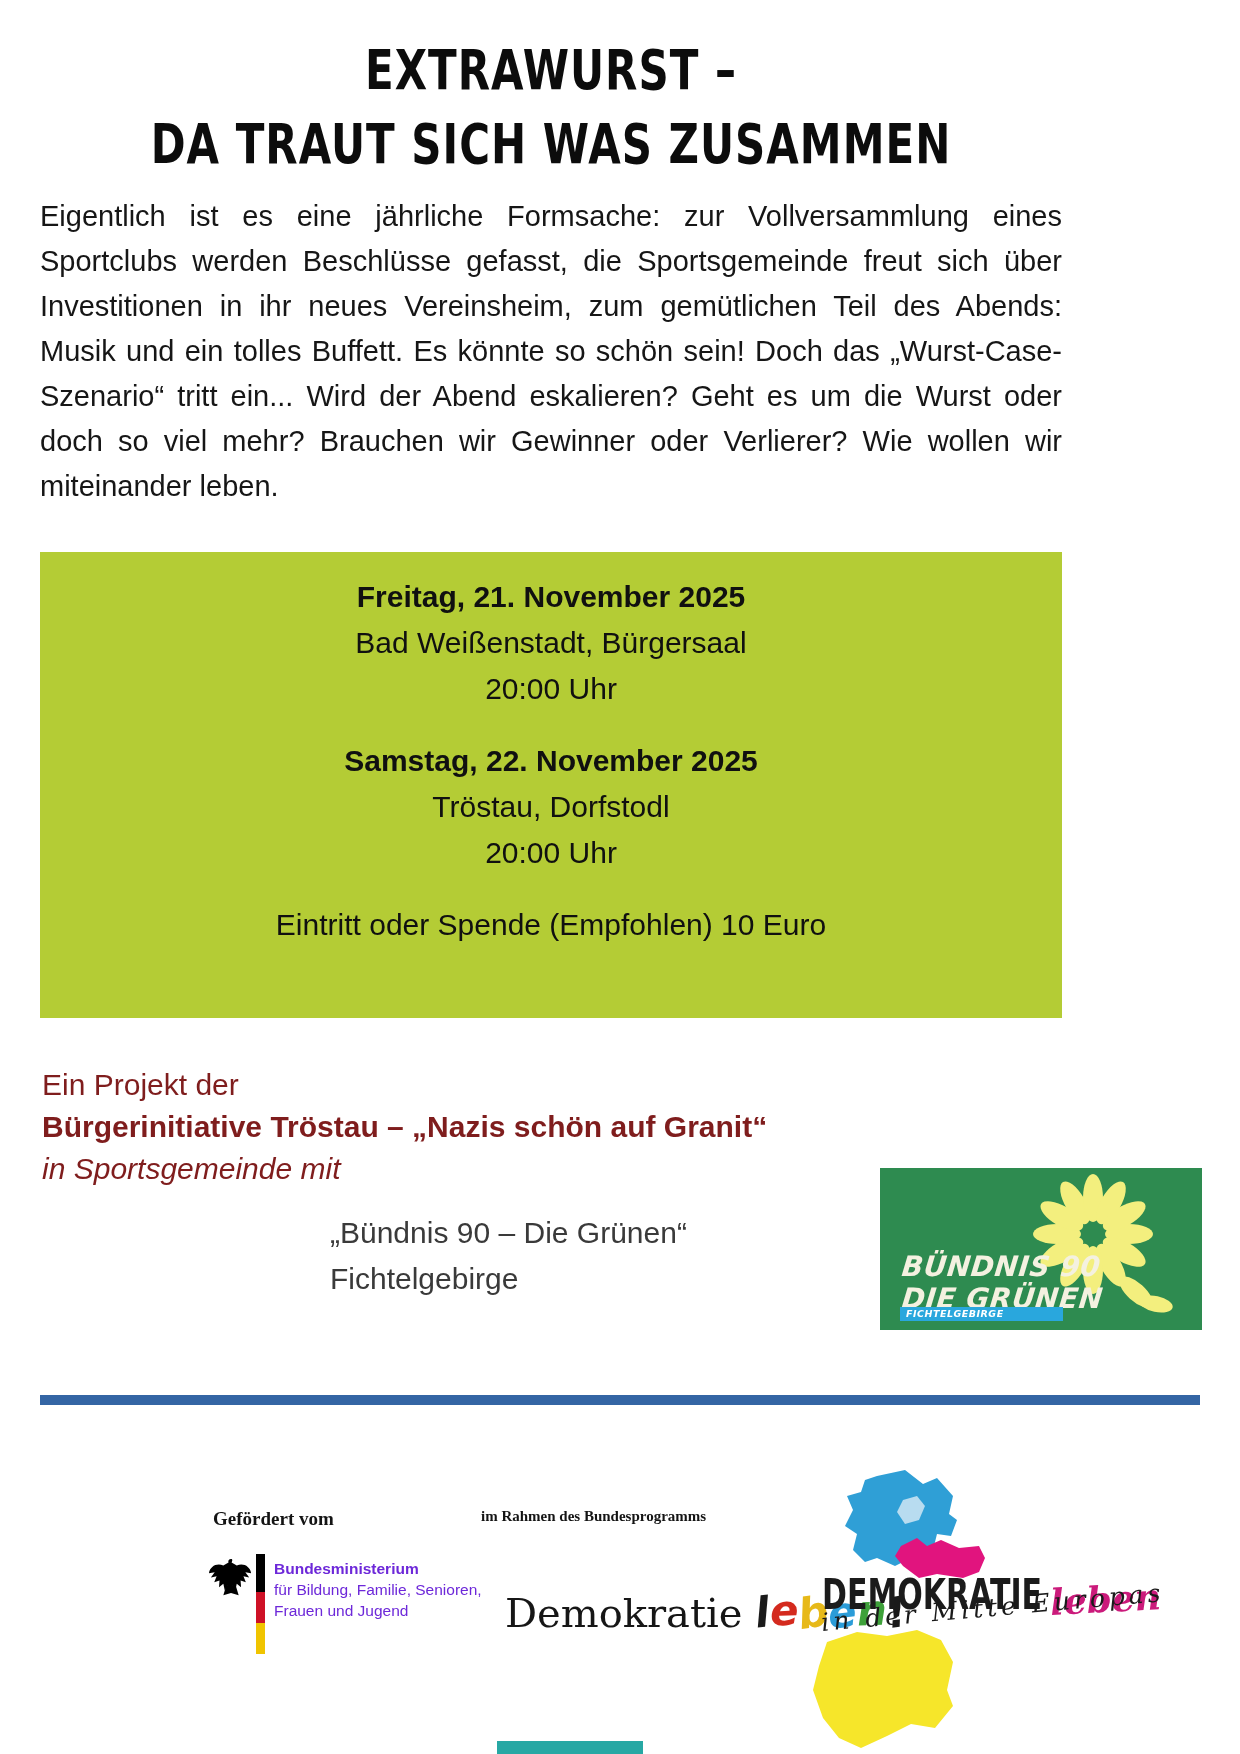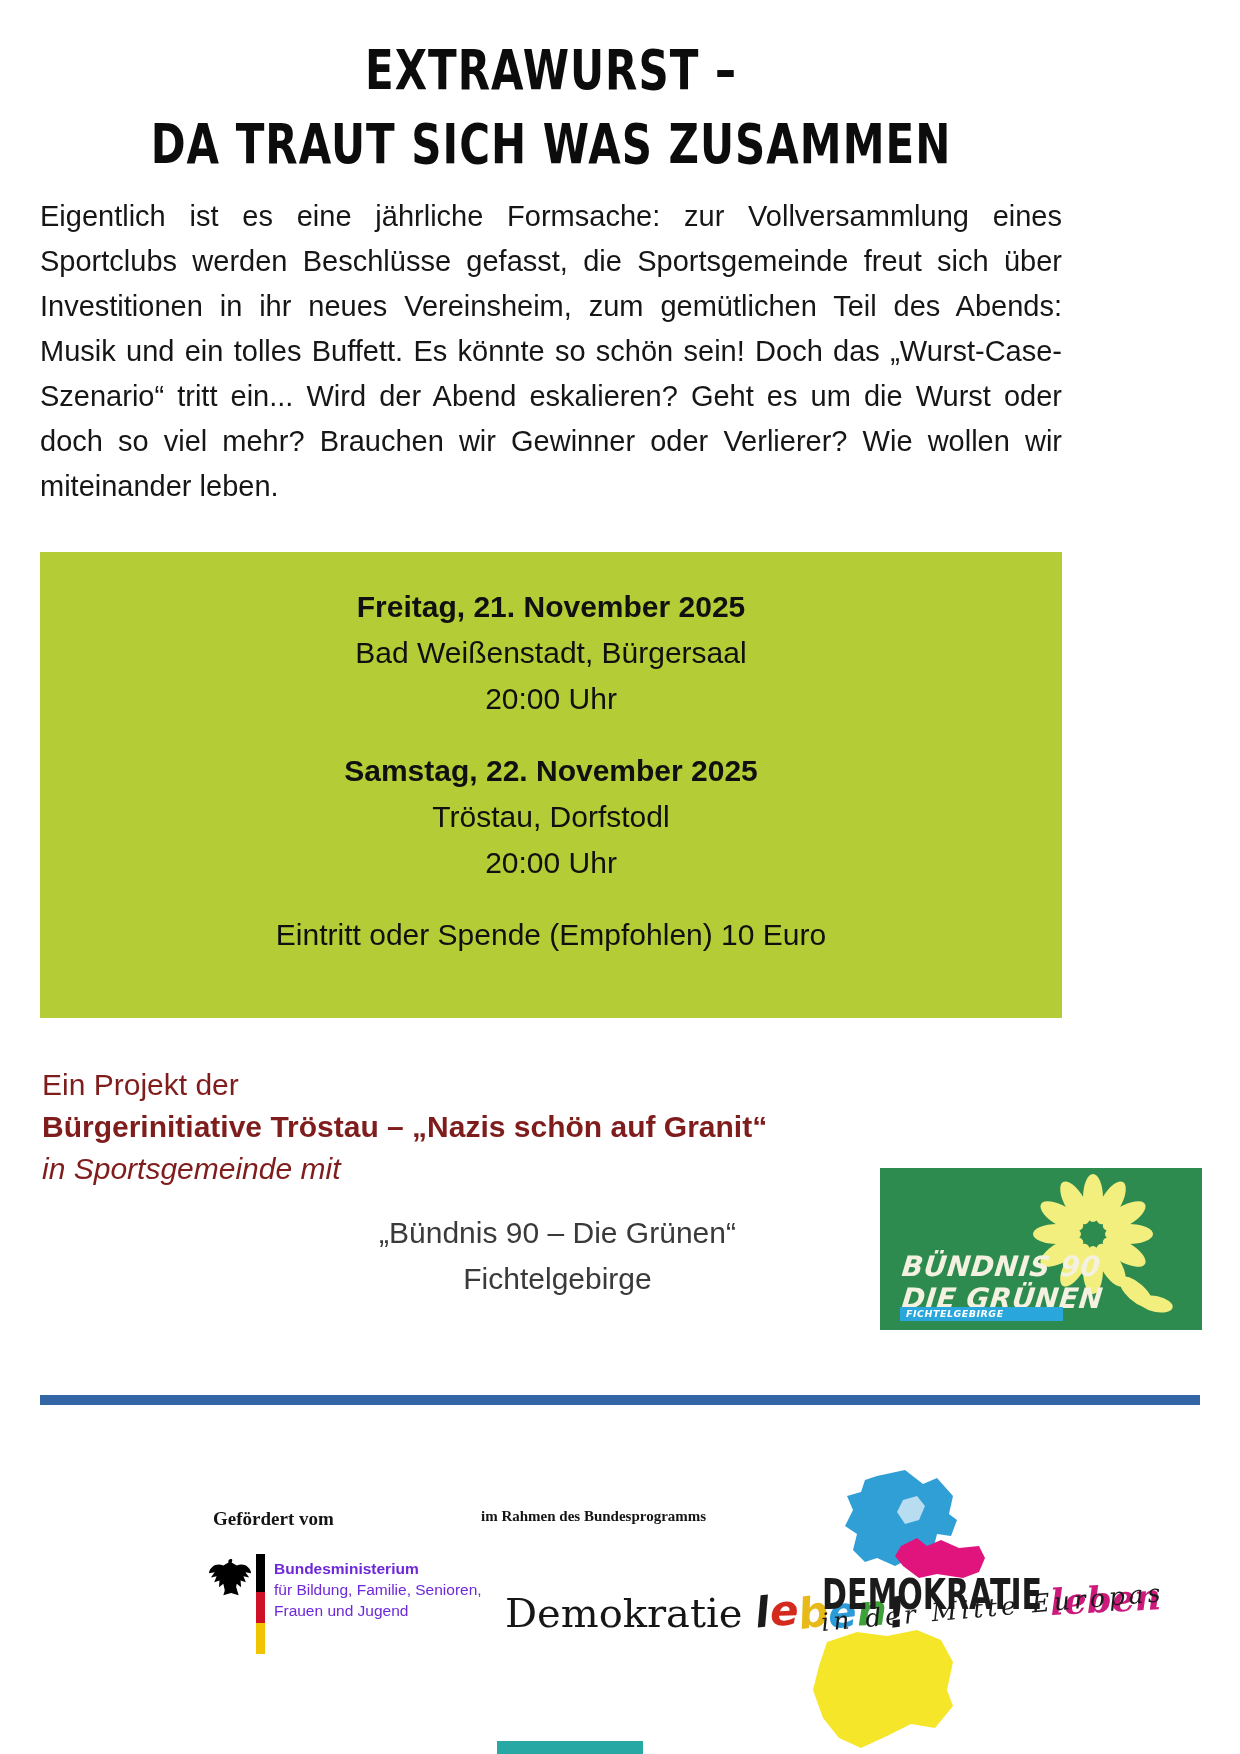--- a/index.html
+++ b/index.html
@@ -11,32 +11,32 @@
          font-family:"DejaVu Sans",sans-serif;font-weight:700;font-size:42px;line-height:56px;
          letter-spacing:1px;color:#0c0c0c;transform:scaleY(1.32);transform-origin:center top;margin:0;}
 
   
   .intro{position:absolute;left:40px;top:194px;width:1022px;margin:0;
          font-size:29px;line-height:45px;color:#161616;text-align:justify;}
 
   
   .event-box{position:absolute;left:40px;top:552px;width:1022px;height:466px;
              background:#b4cc35;text-align:center;color:#101010;}
-  .event-box .inner{padding-top:32px;font-size:30px;line-height:46px;}
+  .event-box .inner{padding-top:22px;font-size:30px;line-height:46px;}
   .event-group{margin-bottom:26px;}
   .event-date{font-weight:700;}
   .admission{margin-top:12px;}
 
   
   .project{position:absolute;left:42px;top:1064px;width:900px;font-size:30px;line-height:42px;color:#7f1d1d;}
   .project .bold{font-weight:700;}
   .project .ital{font-style:italic;}
 
   
-  .partner-text{position:absolute;left:330px;top:1210px;width:455px;text-align:center;
+  .partner-text{position:absolute;left:330px;top:1210px;width:455px;text-align:left;
                 font-size:30px;line-height:46px;color:#3a3a3a;}
 
   
   .gruene-logo{position:absolute;left:880px;top:1168px;width:322px;height:162px;
                background:#2e8b50;overflow:hidden;}
   .gruene-logo .sunflower{position:absolute;left:138px;top:-2px;}
   .gl-line{position:absolute;left:22px;font-family:"DejaVu Sans",sans-serif;font-style:italic;
            font-weight:700;font-size:28px;line-height:30px;color:#f4f1e0;transform:skewX(-6deg);
            letter-spacing:0.5px;white-space:nowrap;}
   .gl-l1{top:84px;}

